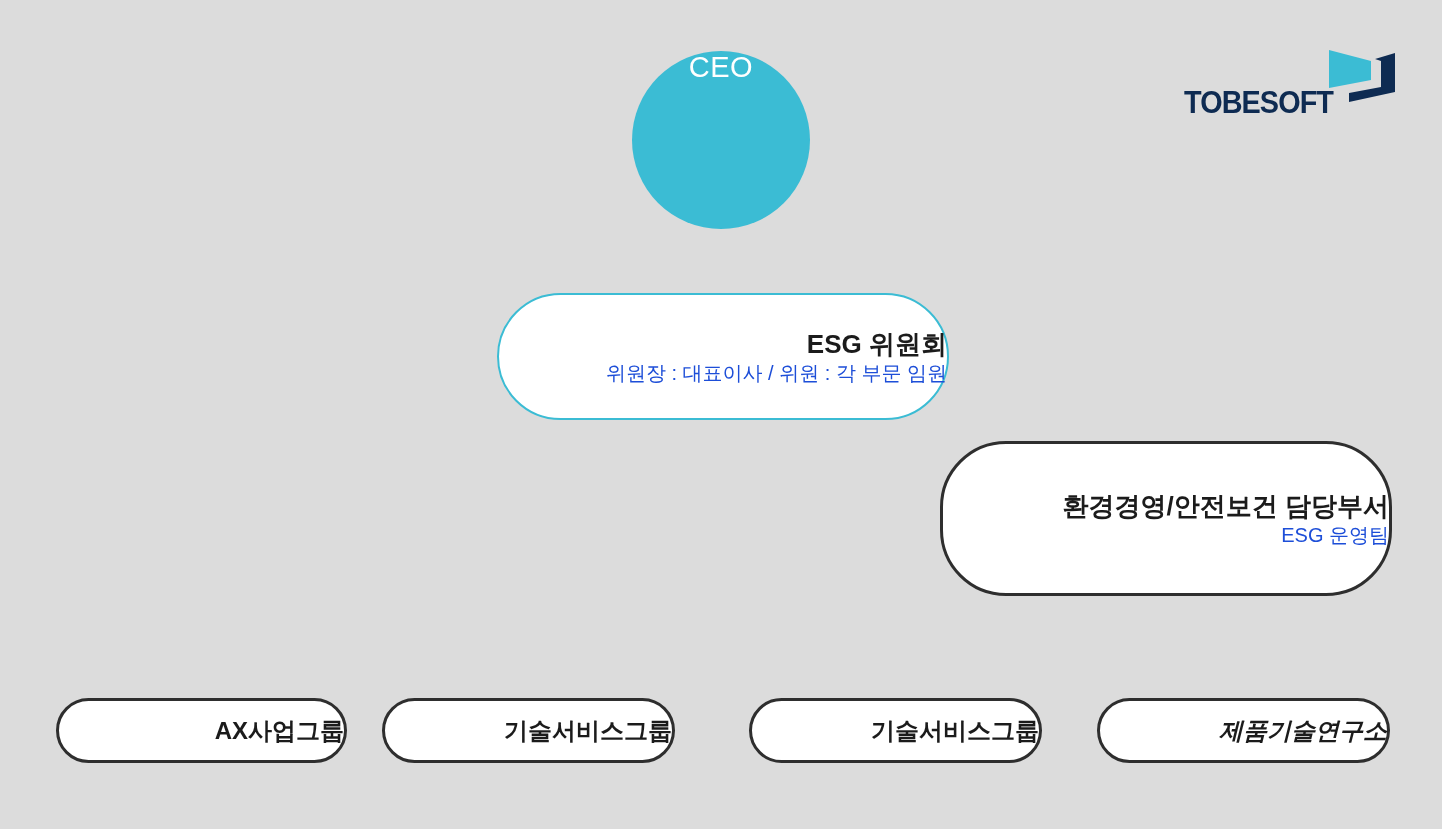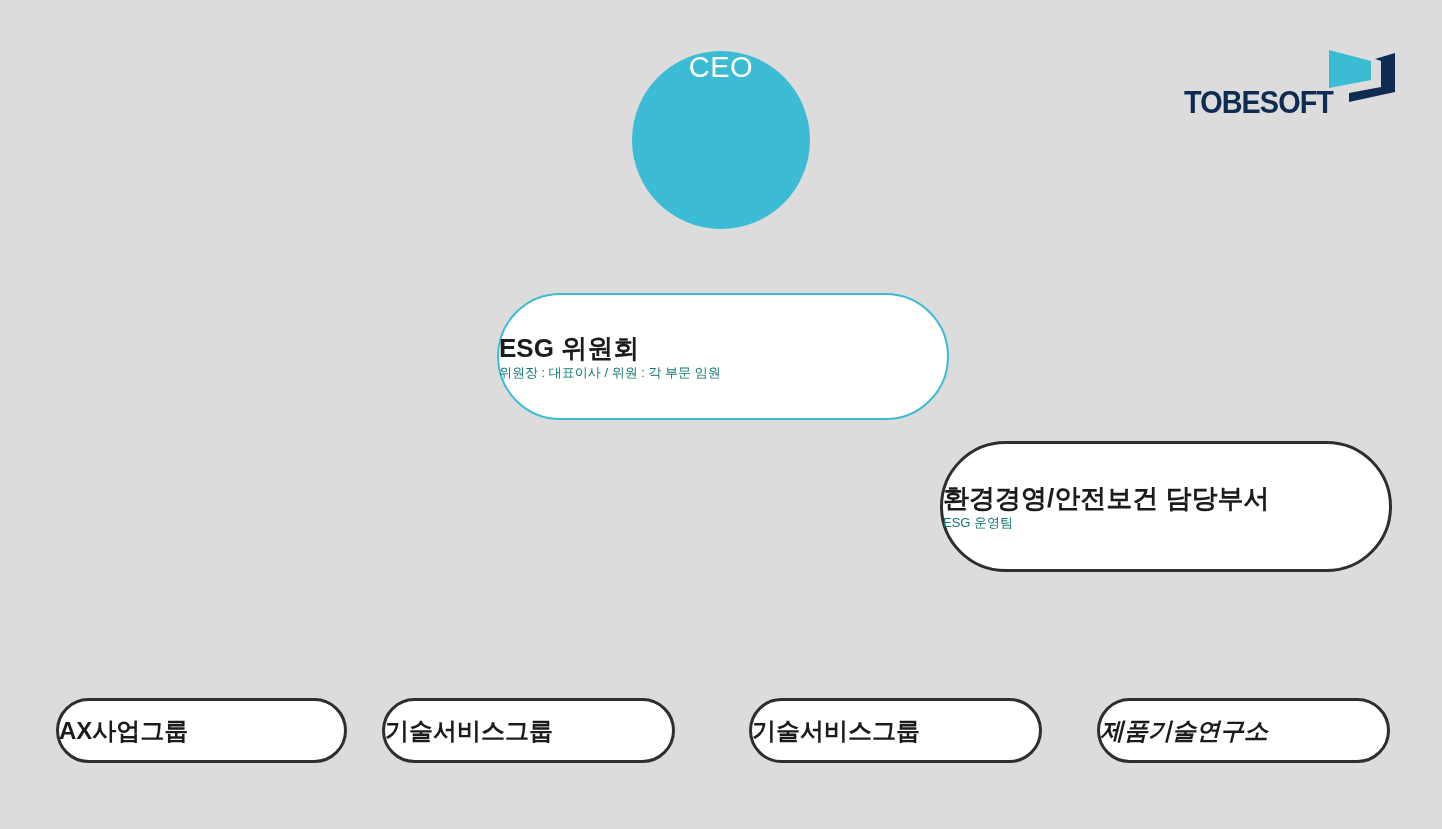--- a/index.html
+++ b/index.html
@@ -26,43 +26,43 @@
     color:#ffffff;
     font-size:29px;
     font-weight:500;
     letter-spacing:.5px;
   }
   
   .pill{
     position:absolute;
     background:#ffffff;
     display:flex;flex-direction:column;
-    align-items:flex-start;justify-content:center;
+    align-items:flex-end;justify-content:center;
     box-sizing:border-box;
   }
   .pill .title{
     color:#1b1b1b;
     font-weight:700;
     font-size:26px;
     line-height:1.25;
   }
   .pill .subtitle{
-    color:#0f766e;
-    font-size:13px;
+    color:#1d4ed8;
+    font-size:20px;
     line-height:1.2;
   }
   .pill-cyan{
     left:497px;top:293px;
     width:452px;height:127px;
     border:2px solid #3bbcd4;
     border-radius:64px;
   }
   .pill-dark-lg{
     left:940px;top:441px;
-    width:452px;height:131px;
+    width:452px;height:155px;
     border:3px solid #2e2e2e;
     border-radius:66px;
   }
   .pill-sm{
     top:698px;
     height:65px;
     border:3px solid #2e2e2e;
     border-radius:33px;
   }
   .pill-sm .title{font-size:24px;}

